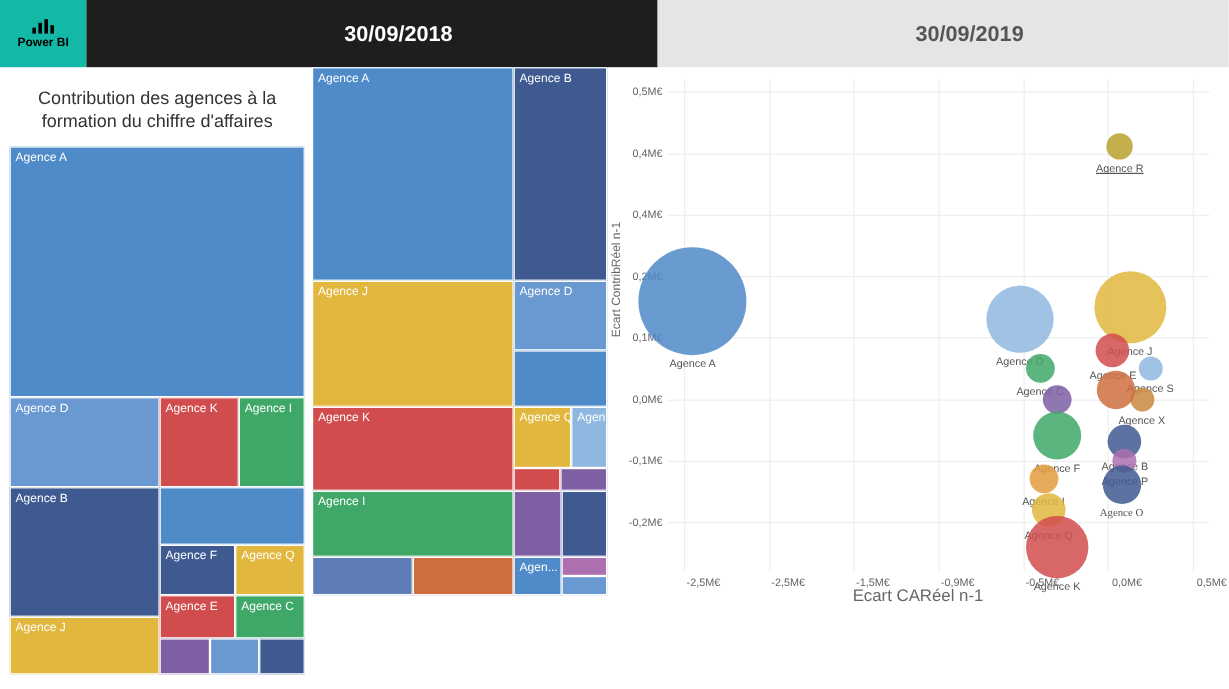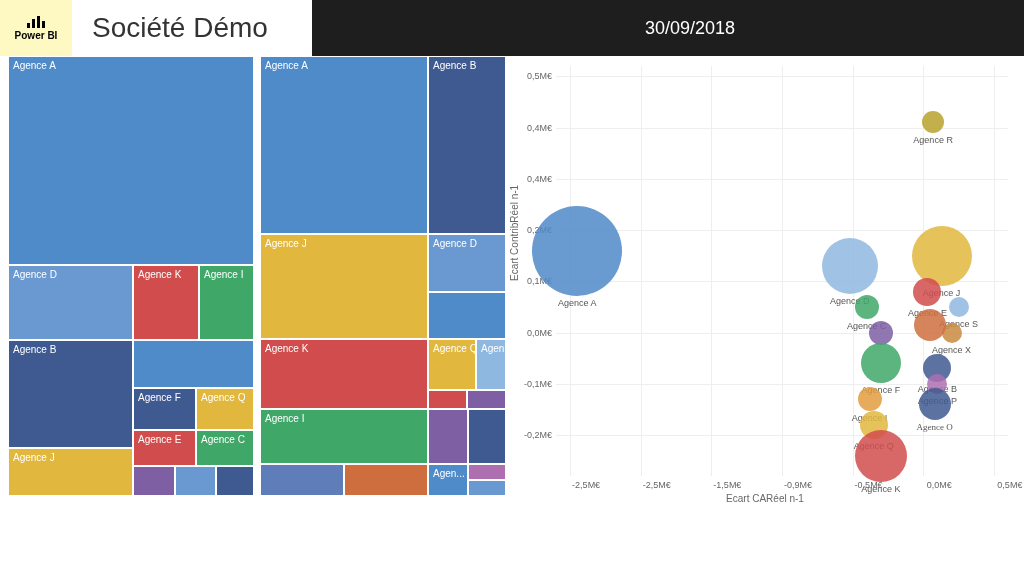--- a/index.html
+++ b/index.html
@@ -1,65 +1,68 @@
 <!DOCTYPE html>
 <html><head>
 <meta charset="utf-8">
 <style>
   * { box-sizing: border-box; margin: 0; padding: 0; }
   body { font-family: "Segoe UI", Arial, sans-serif; background: #fff; width: 1024px; height: 574px; overflow: hidden; position: relative; color: #222; }
   .header { display: flex; align-items: stretch; height: 56px; }
-  .logo-box { width: 72px; height: 56px; background: #fef9c3; display: flex; align-items: center; justify-content: center; flex-direction: column; }
+  .logo-box { width: 72px; height: 56px; background: #14b8a6; display: flex; align-items: center; justify-content: center; flex-direction: column; }
   .logo-icon { width: 18px; height: 12px; display: flex; align-items: flex-end; justify-content: space-between; margin-bottom: 2px; }
   .logo-icon span { width: 3px; background: #000; display: inline-block; }
   .logo-text { font-size: 10px; font-weight: 600; color: #000; }
   .title { flex: 0 0 240px; display: flex; align-items: center; padding-left: 20px; font-size: 28px; font-weight: 300; color: #333; }
-  .date-tab { flex: 1; display: flex; align-items: center; justify-content: center; font-size: 18px; font-weight: 400; cursor: pointer; padding-left: 44px; }
+  .date-tab { flex: 1; display: flex; align-items: center; justify-content: center; font-size: 18px; font-weight: 700; cursor: pointer; padding-left: 44px; }
   .date-dark { background: #1e1e1e; color: #fff; }
   .date-light { background: #e5e5e5; color: #555; }
   .content { position: relative; height: 518px; }
   .chart-title { font-size: 15px; font-weight: 400; text-align: center; color: #333; line-height: 1.3; }
   .col { position: absolute; top: 0; }
   .col1 { left: 8px; width: 246px; }
   .col2 { left: 260px; width: 246px; }
   .col3 { left: 510px; width: 510px; }
   .titles { height: 66px; display: flex; align-items: center; justify-content: center; padding: 6px 4px 0 4px; }
   .treemap { position: relative; width: 246px; height: 440px; }
   .cell { position: absolute; color: #fff; font-size: 10px; padding: 3px 4px; overflow: hidden; white-space: nowrap; }
   .scatter { position: relative; width: 510px; height: 450px; }
   .plot-area { position: absolute; left: 46px; top: 10px; width: 452px; height: 410px; }
   .gridline-h { position: absolute; left: 0; width: 100%; border-top: 1px solid #eee; }
   .gridline-v { position: absolute; top: 0; height: 100%; border-left: 1px solid #eee; }
   .tick-y { position: absolute; left: 0; width: 42px; text-align: right; font-size: 9px; color: #666; transform: translateY(-50%); }
   .tick-x { position: absolute; font-size: 9px; color: #666; transform: translateX(-50%); margin-left: 16px; }
   .bubble { position: absolute; border-radius: 50%; opacity: 0.85; transform: translate(-50%, -50%); }
   .bubble-label { position: absolute; font-size: 9px; color: #555; white-space: nowrap; transform: translate(-50%, 0); }
   .axis-label-y { position: absolute; left: 4px; top: 50%; transform: translateY(-50%) rotate(-90deg); transform-origin: left center; font-size: 10px; color: #666; }
-  .axis-label-x { position: absolute; bottom: 2px; left: 50%; transform: translateX(-50%); font-size: 10px; color: #666; }
+  .axis-label-x { position: absolute; bottom: 2px; left: 50%; transform: translateX(-50%); font-size: 14px; color: #666; }
 </style>
 </head>
 <body>
 
 <div class="header">
   <div class="logo-box">
     <div class="logo-icon">
       <span style="height:5px"></span>
         <span style="height:9px"></span>
         <span style="height:12px"></span>
         <span style="height:7px"></span>
     </div>
     <div class="logo-text">Power BI</div>
   </div>
-  <div class="title">Société Démo</div>
   <div class="date-tab date-dark">30/09/2018</div>
+  <div class="date-tab date-light">30/09/2019</div>
 </div>
 
 <div class="content">
 
   <div class="col col1">
+    <div class="titles">
+        <div class="chart-title">Contribution des agences à la formation du chiffre d'affaires</div>
+      </div>
     <div class="treemap" id="tm1">
         <div class="cell" style="left: 0px; top: 0px; width: 246px; height: 209px; background: rgb(79, 138, 201); border: 1px solid rgb(255, 255, 255);">Agence A</div>
         <div class="cell" style="left: 0px; top: 209px; width: 125px; height: 75px; background: rgb(106, 152, 208); border: 1px solid rgb(255, 255, 255);">Agence D</div>
         <div class="cell" style="left: 125px; top: 209px; width: 66px; height: 75px; background: rgb(209, 76, 76); border: 1px solid rgb(255, 255, 255);">Agence K</div>
         <div class="cell" style="left: 191px; top: 209px; width: 55px; height: 75px; background: rgb(63, 168, 104); border: 1px solid rgb(255, 255, 255);">Agence I</div>
         <div class="cell" style="left: 0px; top: 284px; width: 125px; height: 108px; background: rgb(63, 90, 145); border: 1px solid rgb(255, 255, 255);">Agence B</div>
         <div class="cell" style="left: 125px; top: 332px; width: 63px; height: 42px; background: rgb(63, 90, 145); border: 1px solid rgb(255, 255, 255);">Agence F</div>
         <div class="cell" style="left: 188px; top: 332px; width: 58px; height: 42px; background: rgb(226, 183, 62); border: 1px solid rgb(255, 255, 255);">Agence Q</div>
         <div class="cell" style="left: 125px; top: 284px; width: 121px; height: 48px; background: rgb(79, 138, 201); border: 1px solid rgb(255, 255, 255);"></div>
         <div class="cell" style="left: 0px; top: 392px; width: 125px; height: 48px; background: rgb(226, 183, 62); border: 1px solid rgb(255, 255, 255);">Agence J</div>
@@ -119,21 +122,21 @@
           <div class="gridline-v" style="left: 14.125px;"></div>
           <div class="gridline-v" style="left: 84.75px;"></div>
           <div class="gridline-v" style="left: 155.375px;"></div>
           <div class="gridline-v" style="left: 226px;"></div>
           <div class="gridline-v" style="left: 296.625px;"></div>
           <div class="gridline-v" style="left: 367.25px;"></div>
           <div class="gridline-v" style="left: 437.875px;"></div>
           <div class="bubble" style="left: 21.1875px; top: 184.5px; width: 90px; height: 90px; background: rgb(79, 138, 201);"></div>
           <div class="bubble-label" style="left: 21.1875px; top: 231.5px;">Agence A</div>
           <div class="bubble" style="left: 377.137px; top: 56.375px; width: 22px; height: 22px; background: rgb(184, 162, 46);"></div>
-          <div class="bubble-label" style="left: 377.137px; top: 69.375px;">Agence R</div>
+          <div class="bubble-label" style="left: 377.137px; top: 69.375px; text-decoration: underline;">Agence R</div>
           <div class="bubble" style="left: 293.8px; top: 199.875px; width: 56px; height: 56px; background: rgb(143, 184, 224);"></div>
           <div class="bubble-label" style="left: 293.8px; top: 229.875px;">Agence D</div>
           <div class="bubble" style="left: 385.612px; top: 189.625px; width: 60px; height: 60px; background: rgb(226, 183, 62);"></div>
           <div class="bubble-label" style="left: 385.612px; top: 221.625px;">Agence J</div>
           <div class="bubble" style="left: 371.487px; top: 225.5px; width: 28px; height: 28px; background: rgb(209, 76, 76);"></div>
           <div class="bubble-label" style="left: 371.487px; top: 241.5px;">Agence E</div>
           <div class="bubble" style="left: 310.75px; top: 240.875px; width: 24px; height: 24px; background: rgb(63, 168, 104);"></div>
           <div class="bubble-label" style="left: 310.75px; top: 254.875px;">Agence C</div>
           <div class="bubble" style="left: 402.562px; top: 240.875px; width: 20px; height: 20px; background: rgb(143, 184, 224);"></div>
           <div class="bubble-label" style="left: 402.562px; top: 252.875px;">Agence S</div>

